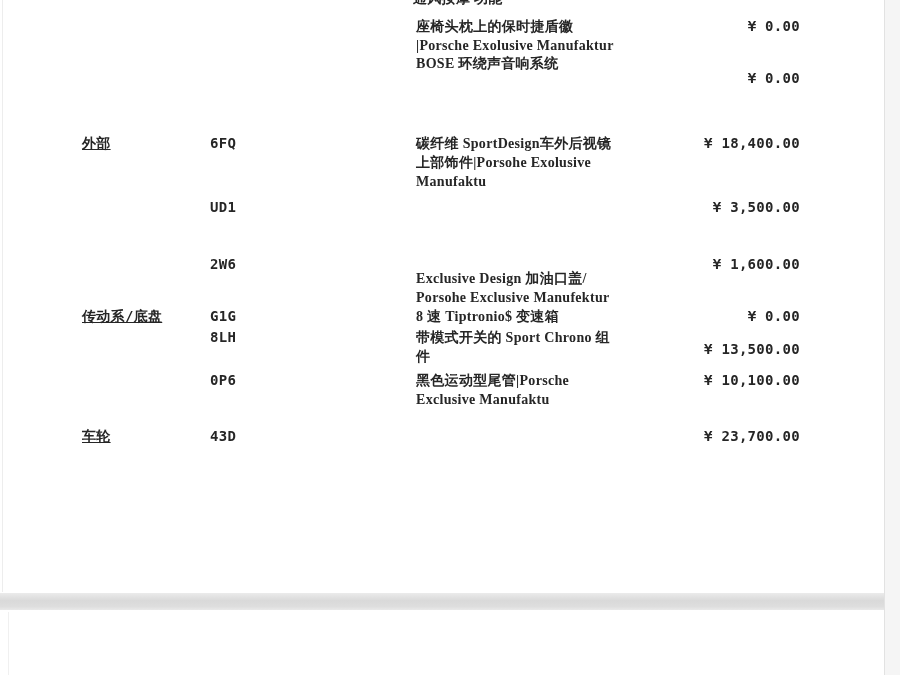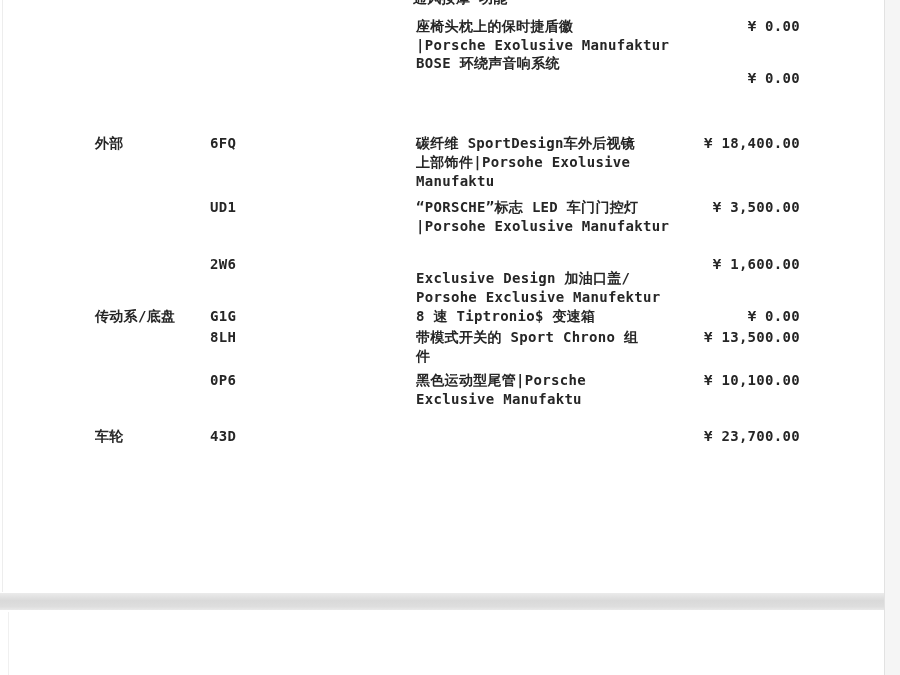--- a/index.html
+++ b/index.html
@@ -14,23 +14,23 @@
   }
   .cell {
     position: absolute;
     font-size: 14px;
     line-height: 19px;
     font-weight: 600;
     color: #262626;
     white-space: pre;
     letter-spacing: 0.3px;
   }
-  .cat   { left: 95px; }
+  .cat   { left: 82px; text-decoration: underline; }
   .code  { left: 210px; }
-  .desc  { left: 416px; }
+  .desc  { left: 416px; font-family: Liberation Serif, serif; }
   .price { left: 600px; width: 200px; text-align: right; }
 
   .left-edge {
     position: absolute; left: 2px; top: 0; width: 1px; height: 592px;
     background: #ededed;
   }
   .page-gap {
     position: absolute; left: 0; top: 593px; width: 900px; height: 17px;
     background: linear-gradient(#ebebeb, #d9d9d9 45%, #dedede 80%, #e9e9e9);
   }
@@ -61,38 +61,36 @@
   <div class="cell price" style="top:69px">¥ 0.00</div>
 
   <div class="cell cat" style="top:134px">外部</div>
   <div class="cell code" style="top:134px">6FQ</div>
   <div class="cell desc" style="top:134px">碳纤维 SportDesign车外后视镜
 上部饰件|Porsohe Exolusive
 Manufaktu</div>
   <div class="cell price" style="top:134px">¥ 18,400.00</div>
 
   <div class="cell code" style="top:198px">UD1</div>
-  <div class="cell desc" style="top:198px">“PORSCHE”标志 LED 车门门控灯
-|Porsohe Exolusive Manufaktur</div>
   <div class="cell price" style="top:198px">¥ 3,500.00</div>
 
   <div class="cell code" style="top:255px">2W6</div>
   <div class="cell price" style="top:255px">¥ 1,600.00</div>
   <div class="cell desc" style="top:269px">Exclusive Design 加油口盖/
 Porsohe Exclusive Manufektur</div>
 
   <div class="cell cat" style="top:307px">传动系/底盘</div>
   <div class="cell code" style="top:307px">G1G</div>
   <div class="cell desc" style="top:307px">8 速 Tiptronio$ 变速箱</div>
   <div class="cell price" style="top:307px">¥ 0.00</div>
 
   <div class="cell code" style="top:328px">8LH</div>
   <div class="cell desc" style="top:328px">带模式开关的 Sport Chrono 组
 件</div>
-  <div class="cell price" style="top:328px">¥ 13,500.00</div>
+  <div class="cell price" style="top:340px">¥ 13,500.00</div>
 
   <div class="cell code" style="top:371px">0P6</div>
   <div class="cell desc" style="top:371px">黑色运动型尾管|Porsche
 Exclusive Manufaktu</div>
   <div class="cell price" style="top:371px">¥ 10,100.00</div>
 
   <div class="cell cat" style="top:427px">车轮</div>
   <div class="cell code" style="top:427px">43D</div>
   <div class="cell price" style="top:427px">¥ 23,700.00</div>
 

